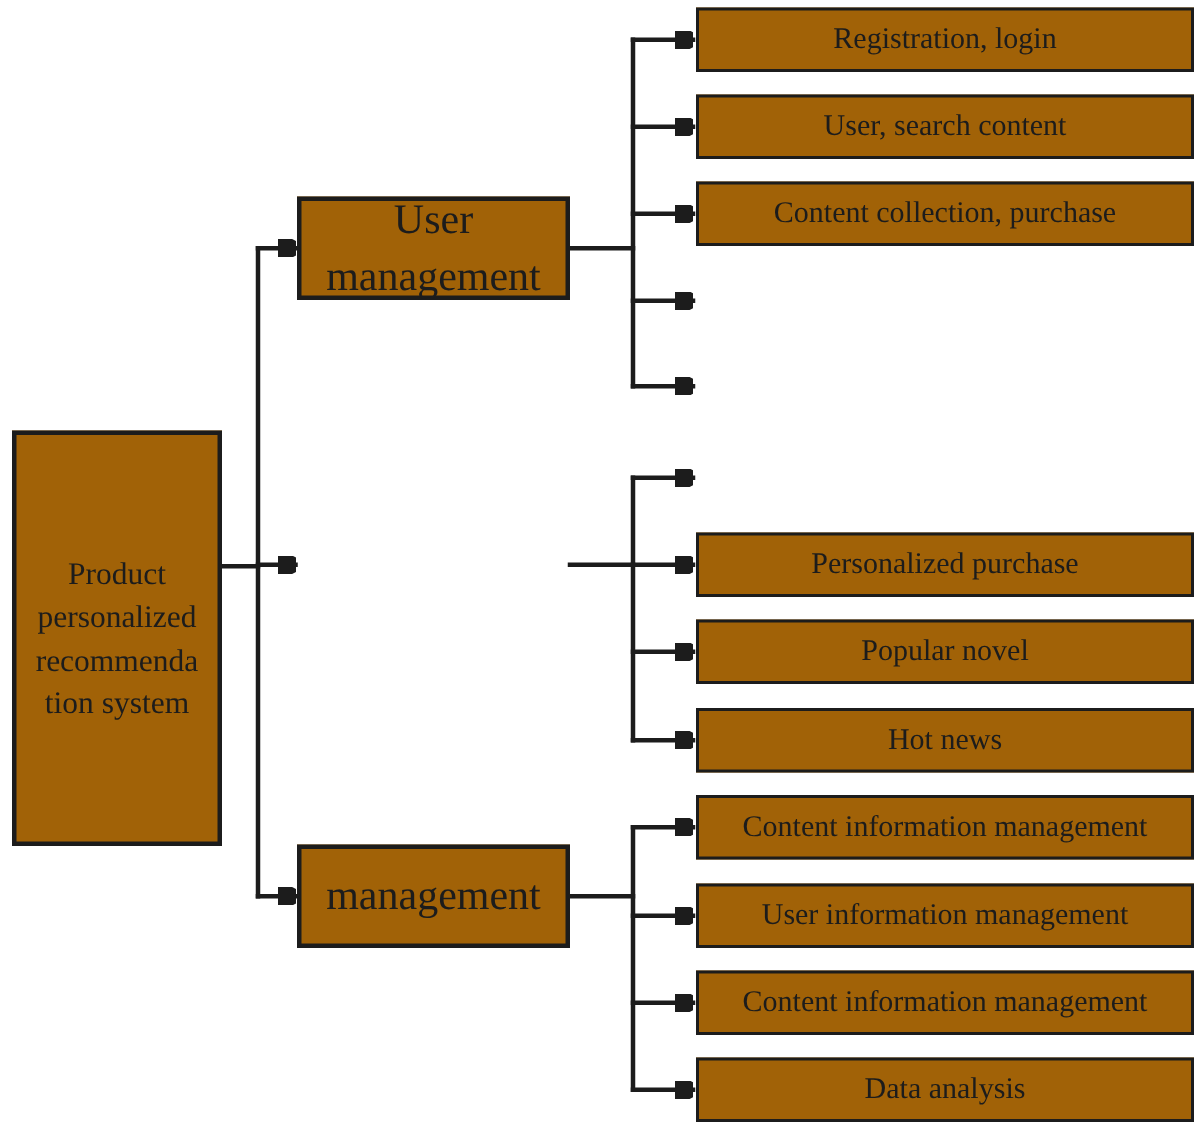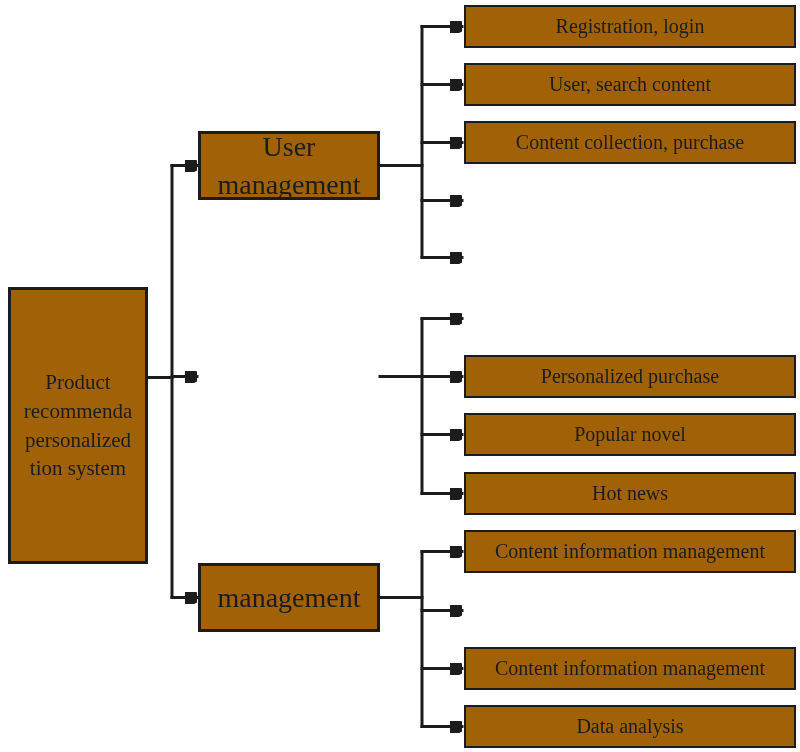--- a/index.html
+++ b/index.html
@@ -108,38 +108,39 @@
     <path d="M422 493.5 H462" marker-end="url(#arrow)"></path>
 
     <path d="M422 551.5 H462" marker-end="url(#arrow)"></path>
     <path d="M422 610.5 H462" marker-end="url(#arrow)"></path>
     <path d="M422 668.5 H462" marker-end="url(#arrow)"></path>
     <path d="M422 726.5 H462" marker-end="url(#arrow)"></path>
   </svg>
 
   <div class="box root">
     <span>Product</span>
+    <span>personalized</span>
     <span>recommenda</span>
-    <span>personalized</span>
     <span>tion system</span>
   </div>
 
   <div class="box branch" style="top:131px">
     <span>User</span>
     <span>management</span>
   </div>
   <div class="box branch" style="top:563px">
     <span>management</span>
   </div>
 
   <div class="box leaf" style="top:5px">Registration, login</div>
   <div class="box leaf" style="top:63px">User, search content</div>
   <div class="box leaf" style="top:121px">Content collection, purchase</div>
 
   <div class="box leaf" style="top:355px">Personalized purchase</div>
   <div class="box leaf" style="top:413px">Popular novel</div>
   <div class="box leaf" style="top:472px">Hot news</div>
 
   <div class="box leaf" style="top:530px">Content information management</div>
+  <div class="box leaf" style="top:589px">User information management</div>
   <div class="box leaf" style="top:647px">Content information management</div>
   <div class="box leaf" style="top:705px">Data analysis</div>
 
 </div>
 
 </body></html>

